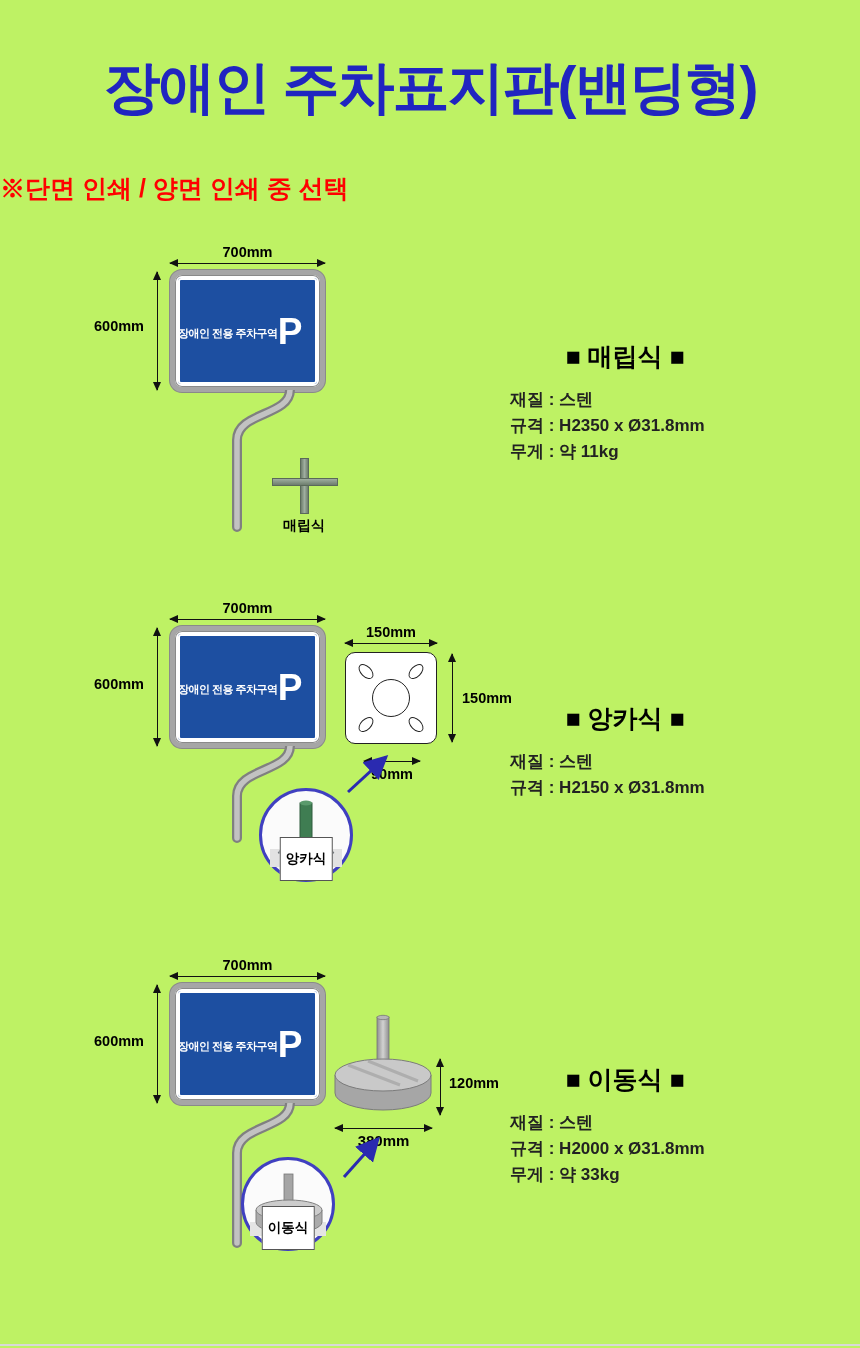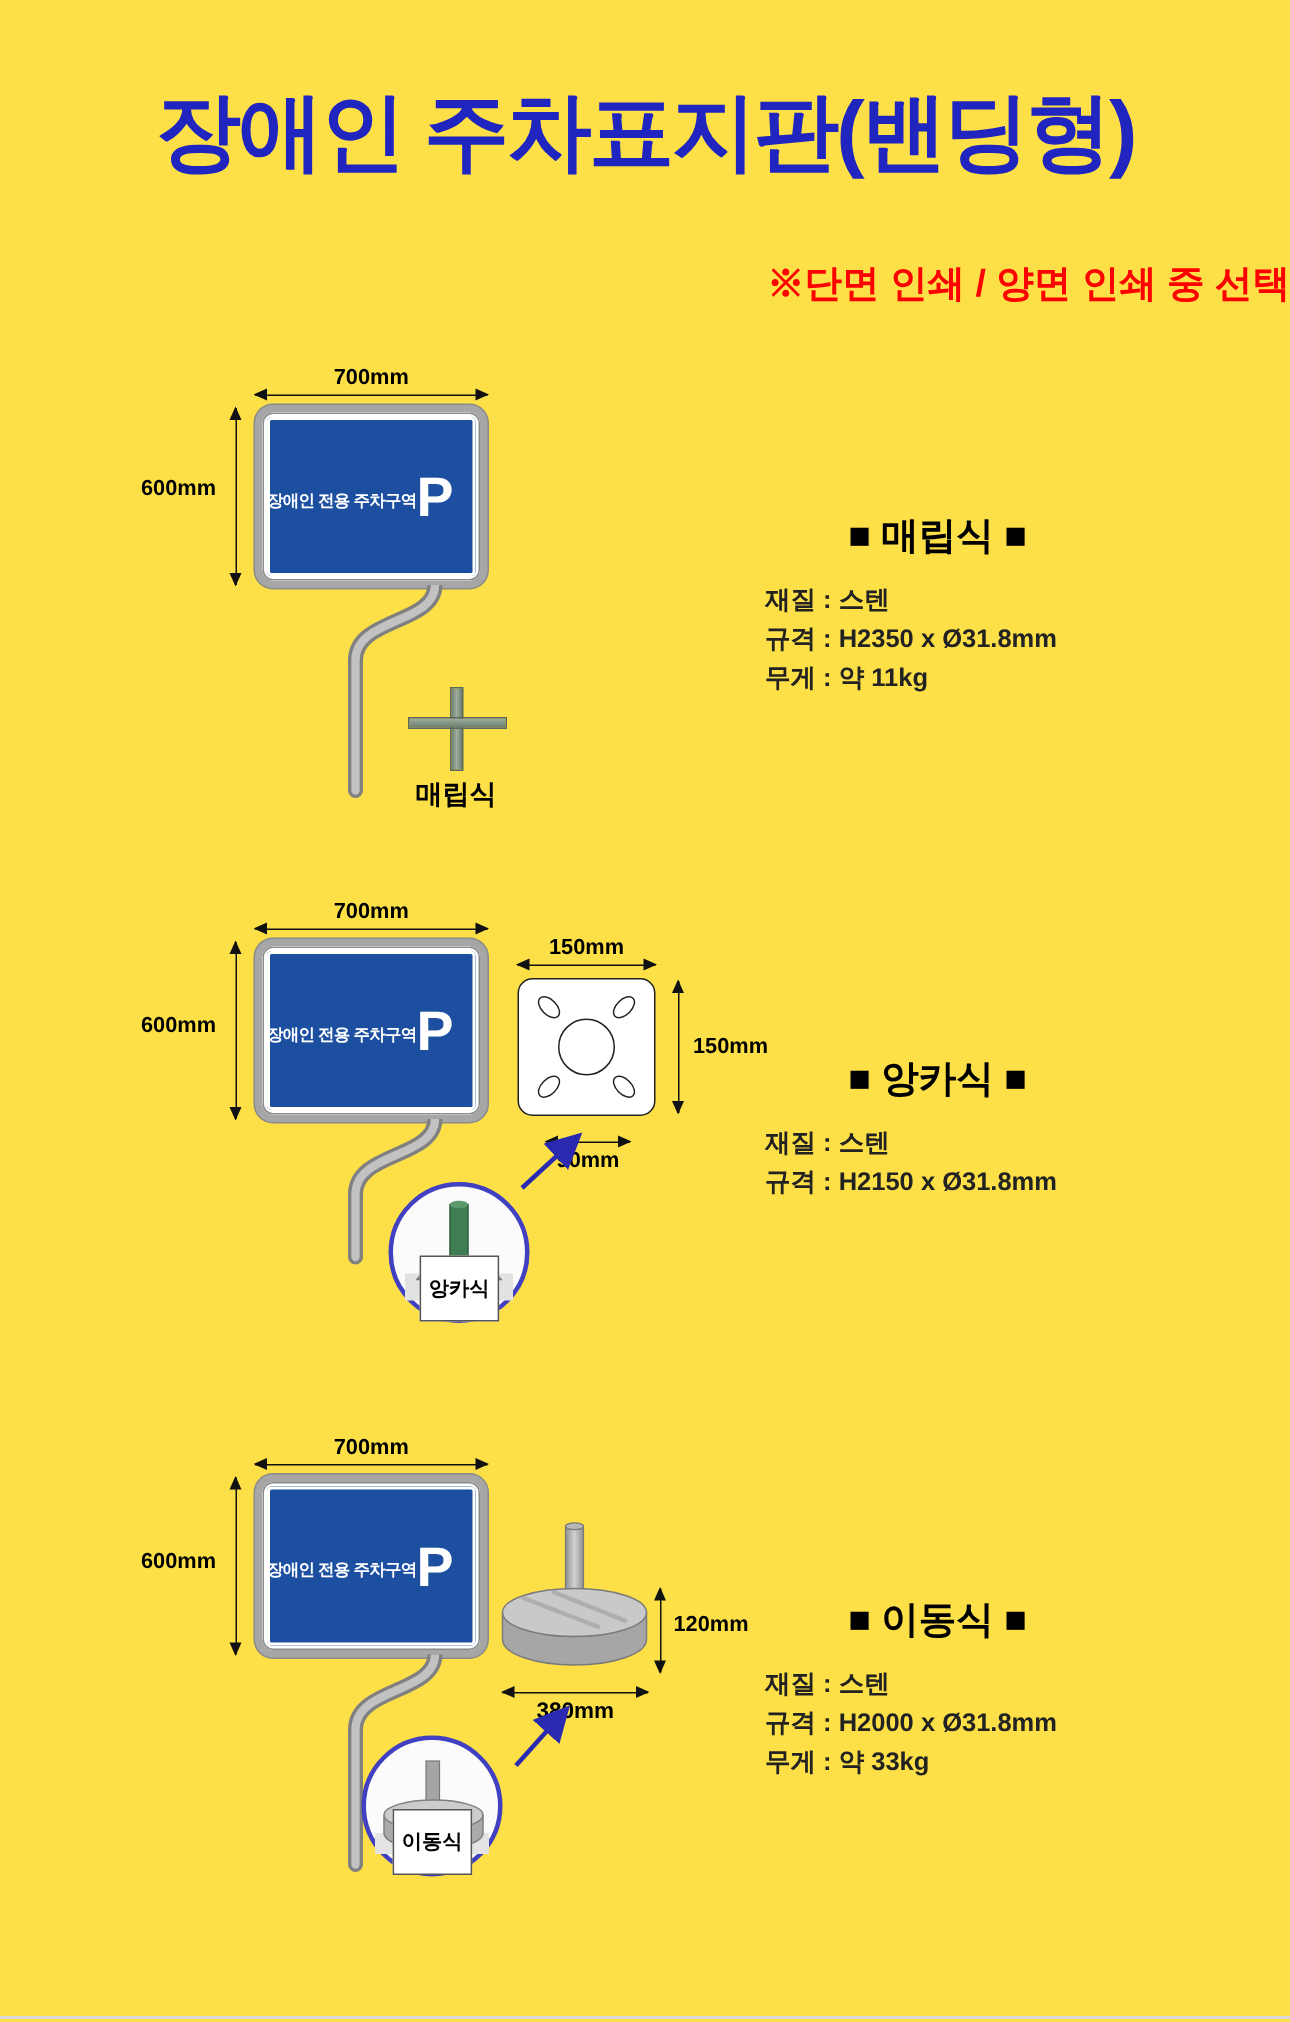--- a/index.html
+++ b/index.html
@@ -1,22 +1,22 @@
 <!DOCTYPE html>
 <html><head>
 <meta charset="utf-8">
 <style>
   html,body{margin:0;padding:0;background:#fff;}
-  #page{position:relative;width:860px;height:1348px;margin:0 auto;background:#fde047;overflow:hidden;
+  #page{position:relative;width:860px;height:1348px;margin:0 auto;background:#bef264;overflow:hidden;
         font-family:"Liberation Sans", sans-serif;color:#000;}
 
   
   .page-title{position:absolute;top:50px;left:0;width:860px;text-align:center;
               font-size:57px;font-weight:800;letter-spacing:-2px;color:#2025c0;}
-  .page-subtitle{position:absolute;top:172px;left:0;width:860px;text-align:right;
+  .page-subtitle{position:absolute;top:172px;left:0;width:860px;text-align:left;
                  font-size:25px;font-weight:700;color:#ff0000;}
 
   
   .section{position:absolute;left:0;width:752px;}
   #sec1{top:240px;height:340px;}
   #sec2{top:590px;height:350px;}
   #sec3{top:945px;height:330px;}
   .abs{position:absolute;}
 
   
@@ -50,21 +50,21 @@
   .fp{height:2px;background:rgba(255,255,255,.85);}
   .fp.w1{width:96%;} .fp.w2{width:92%;} .fp.w3{width:94%;} .fp.w4{width:55%;}
   .fp.box{width:84%;height:7px;background:#fff;border-radius:2px;}
 
   
   .pole{position:absolute;}
 
   
   .cross-v{position:absolute;background:linear-gradient(90deg,#6d7d6d,#9fae9f,#6d7d6d);border:1px solid #5a695a;}
   .cross-h{position:absolute;background:linear-gradient(180deg,#9fae9f,#6d7d6d);border:1px solid #5a695a;}
-  .caption{position:absolute;text-align:center;font-size:18px;font-weight:700;color:#000;}
+  .caption{position:absolute;text-align:center;font-size:14px;font-weight:700;color:#000;}
 
   
   .plate{position:absolute;box-sizing:border-box;background:#fff;border:1.7px solid #222;border-radius:10px;}
   .plate-hole{position:absolute;width:16px;height:9px;border:1.6px solid #222;border-radius:50%;}
   .plate-circle{position:absolute;left:50%;top:50%;width:36px;height:36px;margin:-19px 0 0 -19px;
                 border:1.7px solid #222;border-radius:50%;}
 
   
   .inset{position:absolute;width:94px;height:94px;border:3px solid #4040c0;border-radius:50%;
          background:#fbfbfb;box-sizing:border-box;}

